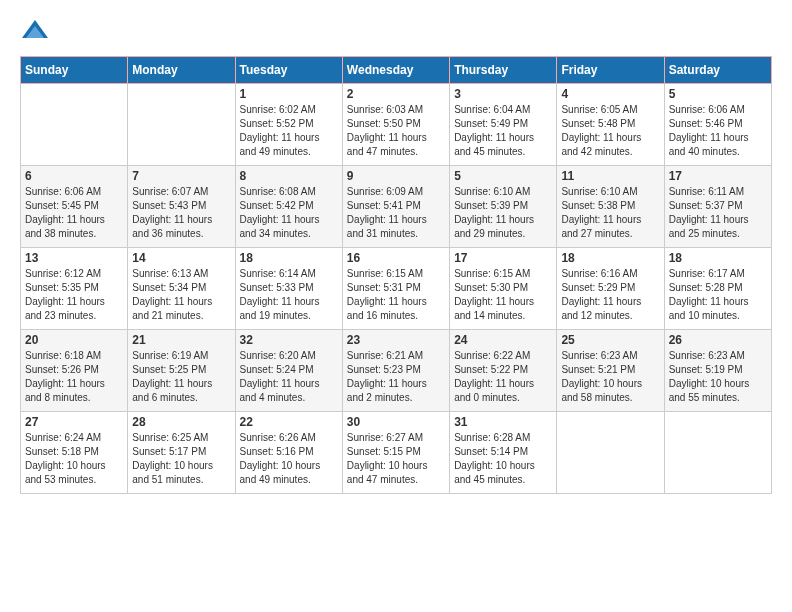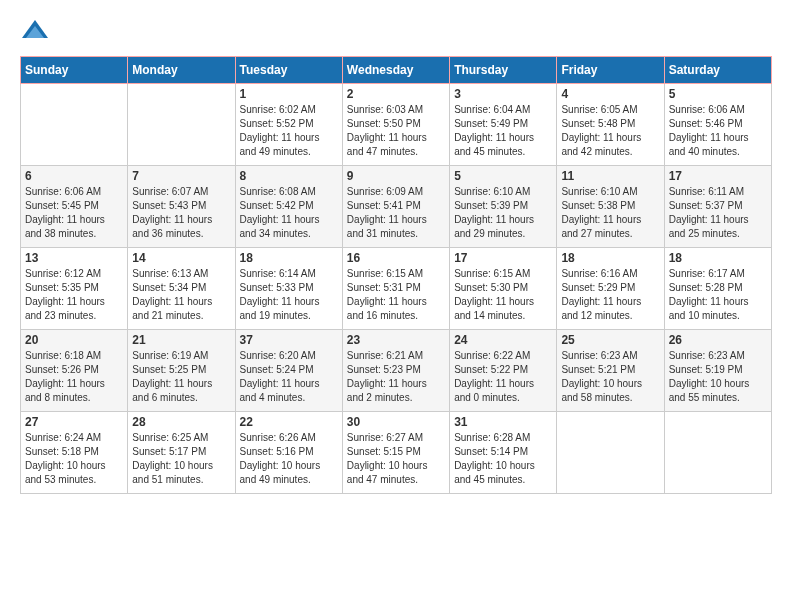--- a/index.html
+++ b/index.html
@@ -218,21 +218,21 @@
         <tr>
           <td>
             <span class="day-number">20</span>
             <div class="day-info">Sunrise: 6:18 AM<br>Sunset: 5:26 PM<br>Daylight: 11 hours and 8 minutes.</div>
           </td>
           <td>
             <span class="day-number">21</span>
             <div class="day-info">Sunrise: 6:19 AM<br>Sunset: 5:25 PM<br>Daylight: 11 hours and 6 minutes.</div>
           </td>
           <td>
-            <span class="day-number">37</span>
+            <span class="day-number">32</span>
             <div class="day-info">Sunrise: 6:20 AM<br>Sunset: 5:24 PM<br>Daylight: 11 hours and 4 minutes.</div>
           </td>
           <td>
             <span class="day-number">23</span>
             <div class="day-info">Sunrise: 6:21 AM<br>Sunset: 5:23 PM<br>Daylight: 11 hours and 2 minutes.</div>
           </td>
           <td>
             <span class="day-number">24</span>
             <div class="day-info">Sunrise: 6:22 AM<br>Sunset: 5:22 PM<br>Daylight: 11 hours and 0 minutes.</div>
           </td>

